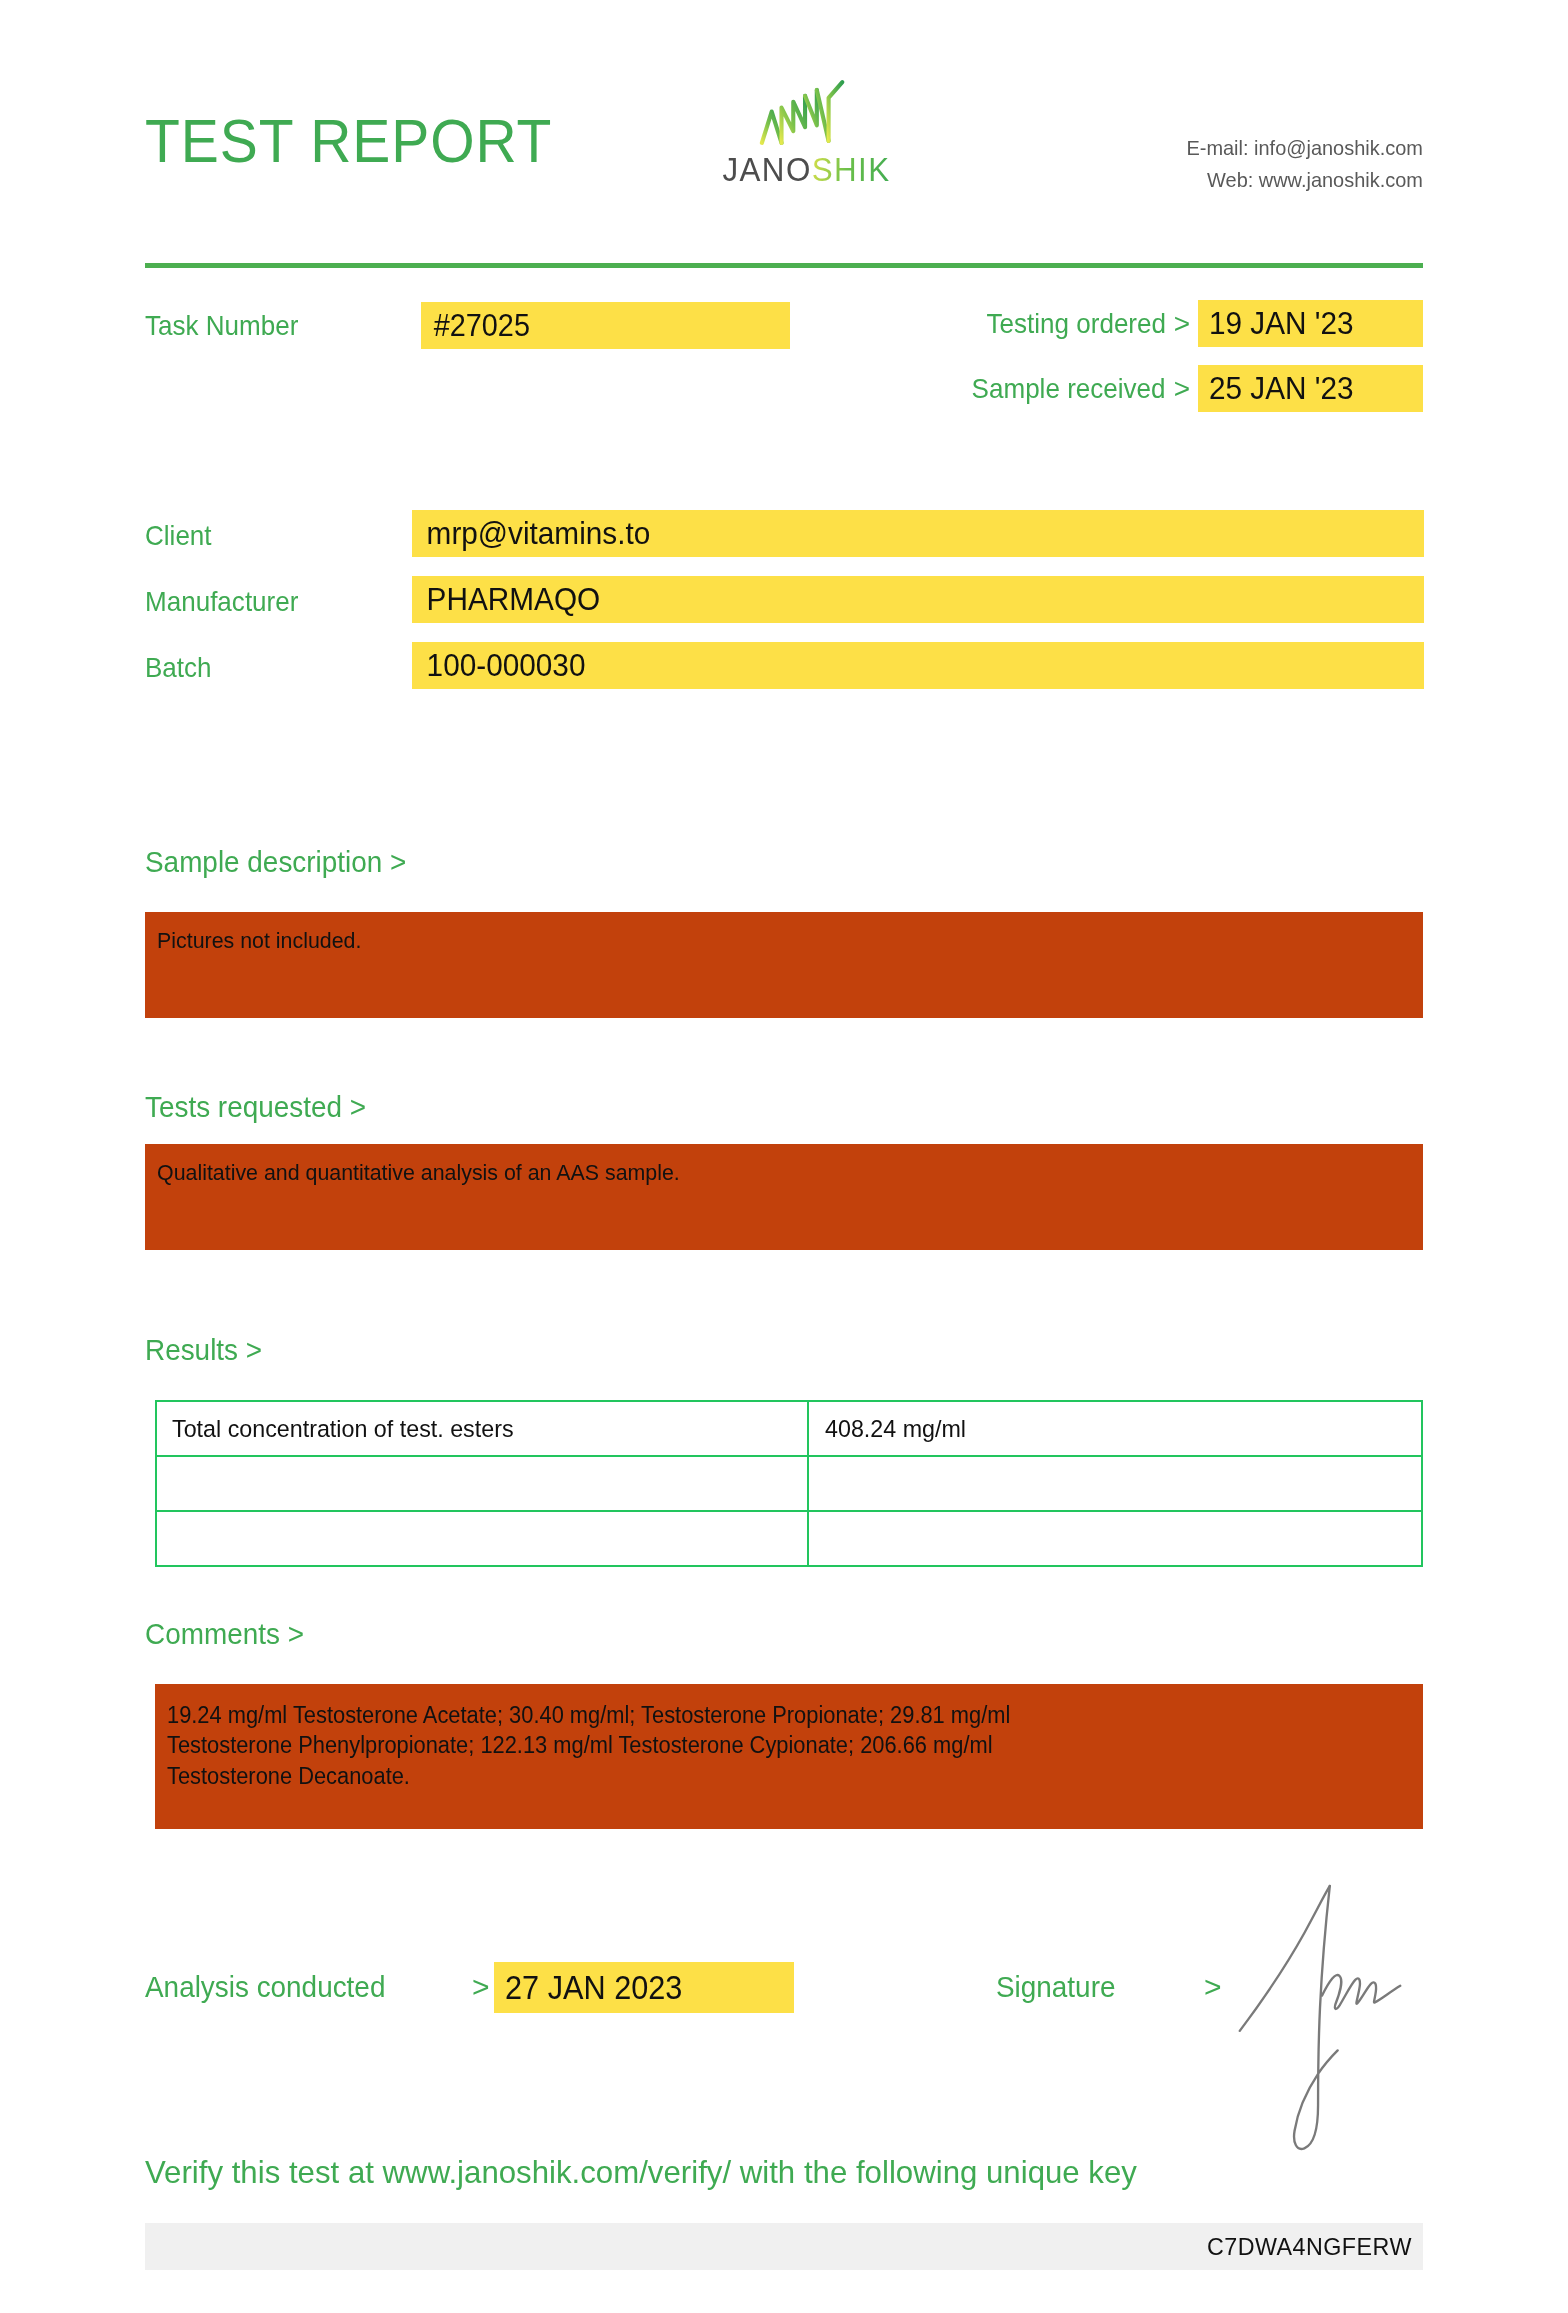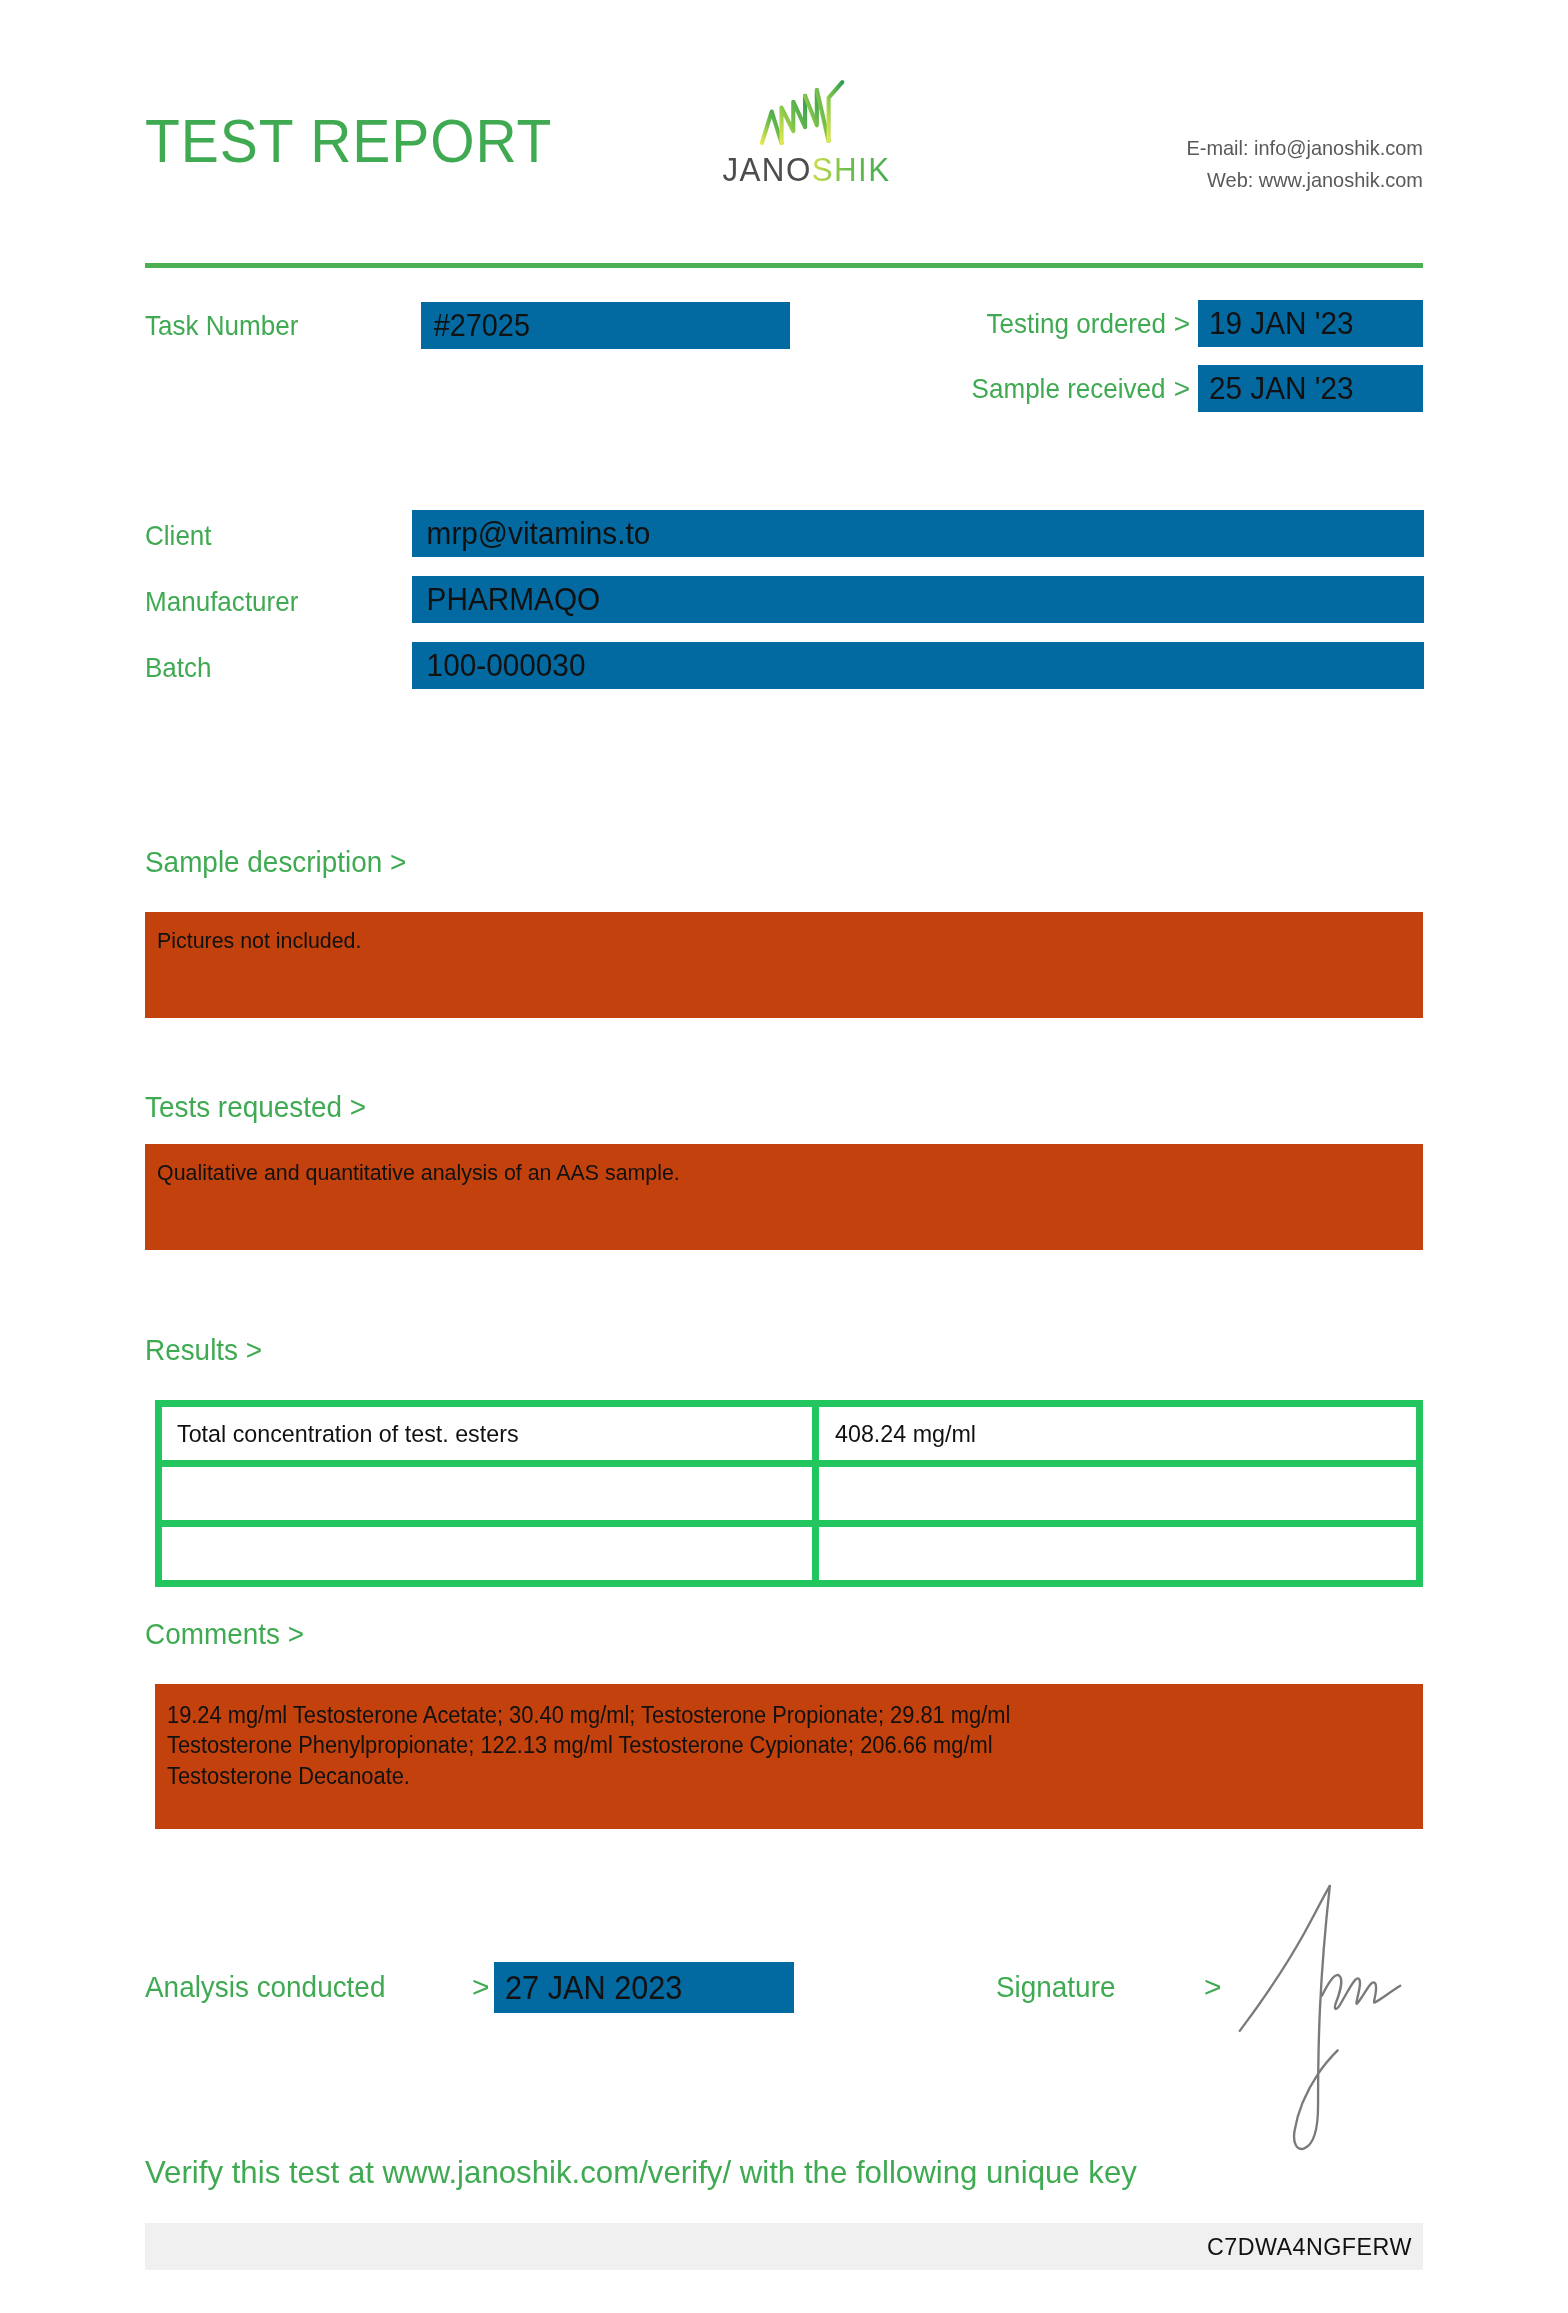--- a/index.html
+++ b/index.html
@@ -100,21 +100,21 @@
     transform-origin: left center;
     white-space: nowrap;
   }
   .val {
     font-size: 29px;
     color: #111;
     transform: scaleX(0.93);
     transform-origin: left center;
     white-space: nowrap;
   }
-  .shade { background: #0369a1; }
+  .shade { background: #fde047; }
 
   
   .task-row {
     position: absolute;
     left: 0;
     top: 302px;
     width: 1278px;
     height: 127px;
   }
   .task-label { position:absolute; left:0; top:7.8px; }
@@ -185,21 +185,21 @@
   
   .results { position:absolute; left:0; top:1333px; width:1278px; }
   .res-table {
     margin-top: 33px;
     margin-left: 9.8px;
     width: 1268px;
     border-collapse: collapse;
     table-layout: fixed;
   }
   .res-table td {
-    border: 7px solid #22c55e;
+    border: 2px solid #22c55e;
     height: 53px;
     padding: 0 0 0 15.7px;
     font-size: 24.5px;
     color: #111;
     vertical-align: middle;
   }
   .res-table td span {
     display:inline-block;
     transform: scaleX(0.95);
     transform-origin: left center;

